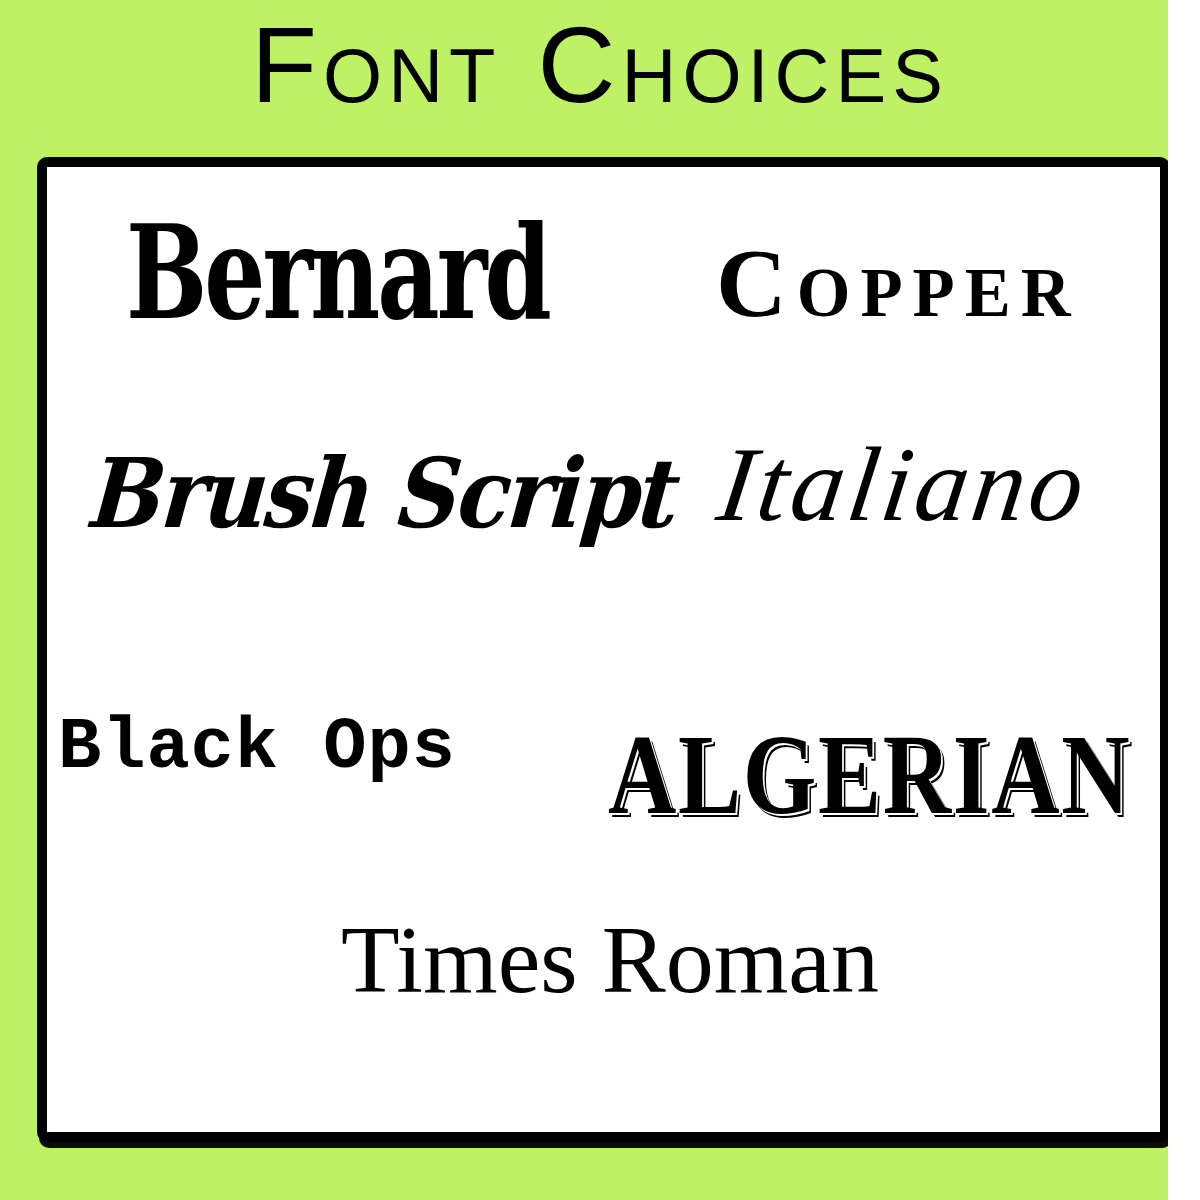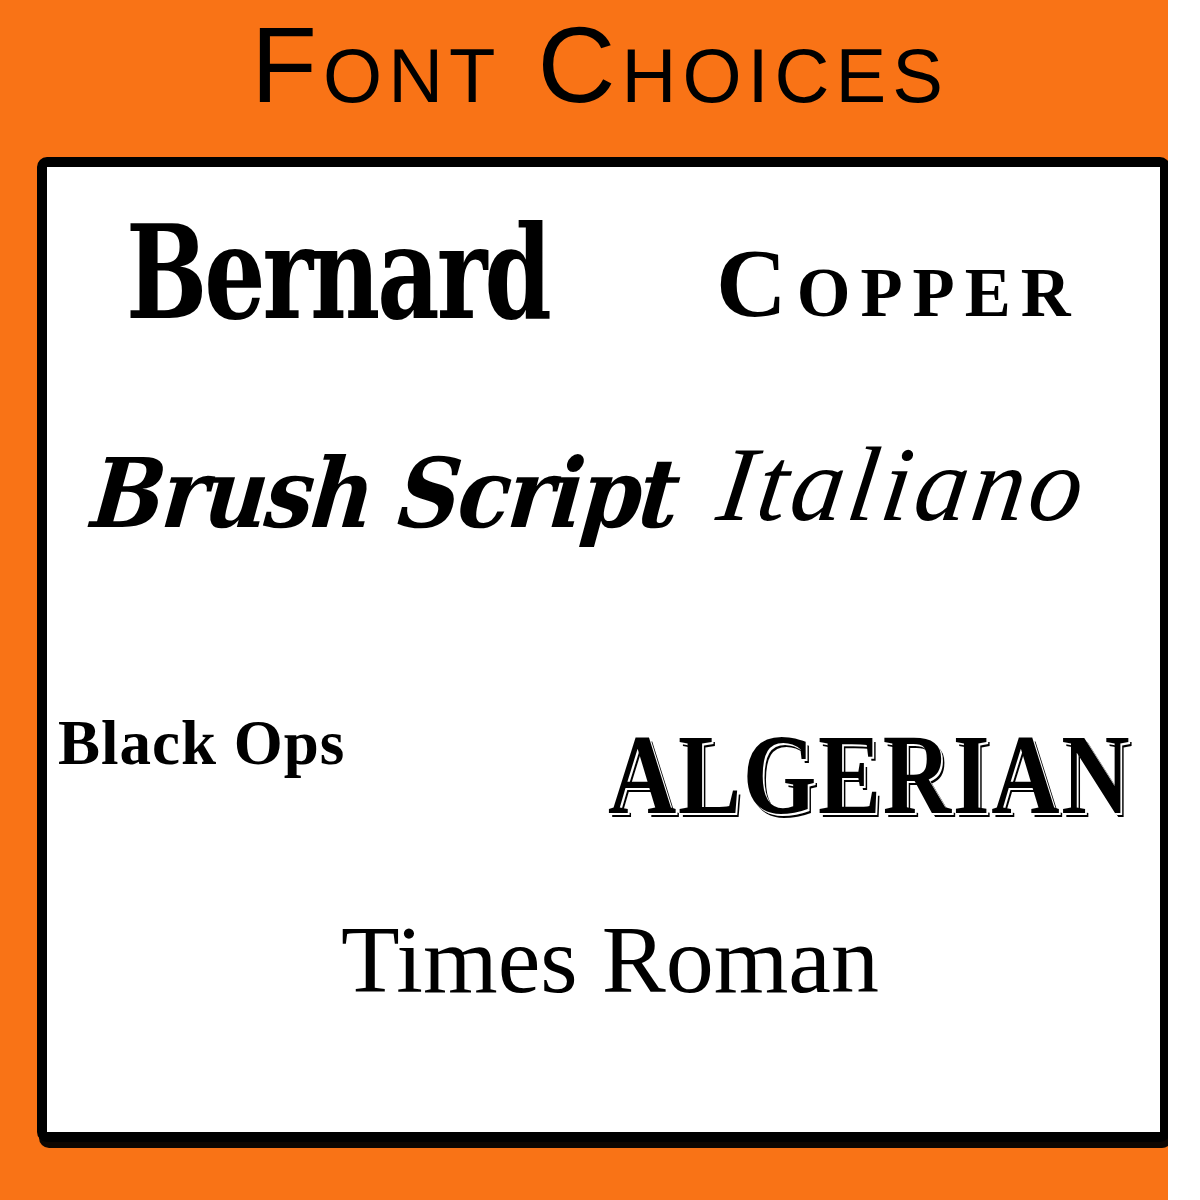--- a/index.html
+++ b/index.html
@@ -4,21 +4,21 @@
 <style>
   html, body {
     margin: 0;
     padding: 0;
     background: #ffffff;
   }
   .canvas {
     position: relative;
     width: 1168px;
     height: 1200px;
-    background: #f97316;
+    background: #bef264;
     overflow: hidden;
     color: #000000;
   }
 
   
   .title {
     position: absolute;
     top: 8px;
     left: 0;
     width: 1200px;
@@ -100,23 +100,23 @@
     font-size: 106px;
     letter-spacing: 4px;
     transform: skewX(-8deg);
     transform-origin: left bottom;
   }
 
   
   .sample-black-ops {
     left: 58px;
     top: 712px;
-    font-family: Liberation Serif, serif;
+    font-family: Liberation Mono, monospace;
     font-weight: bold;
-    font-size: 63px;
+    font-size: 72px;
     letter-spacing: 1px;
   }
 
   
   .sample-algerian {
     left: 608px;
     top: 718px;
     font-family: "Liberation Serif", serif;
     font-weight: bold;
     font-size: 114px;

